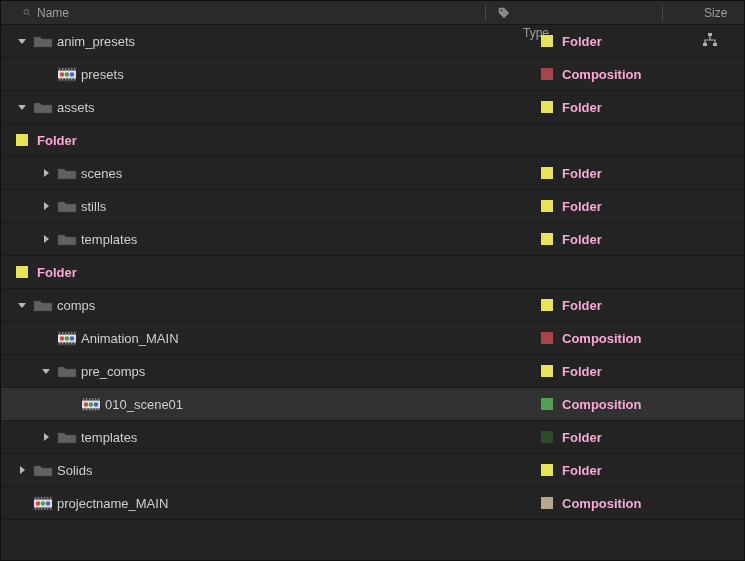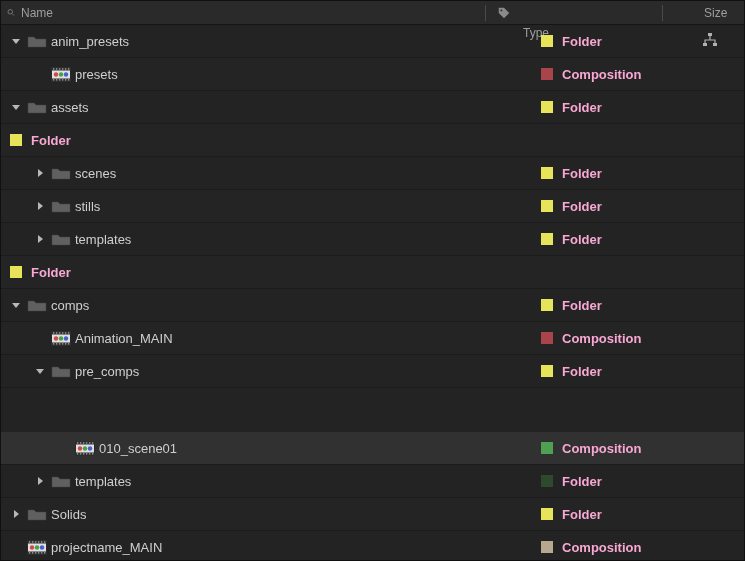--- a/index.html
+++ b/index.html
@@ -20,43 +20,45 @@
       border: 1px solid #101010;
     }
     .header-row {
       display: flex;
       align-items: center;
       height: 24px;
       background: #2a2a2a;
       border-bottom: 1px solid #151515;
       font-size: 12px;
       color: #9e9e9e;
+      padding-left: 16px;
     }
     .header-row .cell { display:flex; align-items:center; }
     .header-row .divider {
       width: 1px; height: 16px;
       background: #4a4a4a;
       margin: 0 3px;
     }
     .search-col { width: 14px; padding-left: 6px; }
     .name-col-h { flex: 1; padding-left: 6px; }
     .tag-col-h  { width: 30px; justify-content:center; }
     .type-col-h { width: 140px; padding-left: 4px; margin-top: 40px; }
     .size-col-h { width: 42px; padding-left: 2px; margin-left: 36px; }
     .tagicon-h svg { width: 14px; height:14px; }
     
     .tree { }
     .row {
       display: flex;
       align-items: center;
       height: 33px;
       border-bottom: 1px solid #1b1b1b;
+      padding-left: 6px;
     }
     .row:nth-child(even){ background:#242424; }
-    .row.selected { background: #313131; margin-top: 44px; }
+    .row.selected { background: #313131; }
     .name-col {
       flex: 1;
       display: flex;
       align-items: center;
       gap: 4px;
       overflow: hidden;
     }
     .indent { display:inline-block; height:1px; }
     .twisty {
       width: 14px; height: 14px;

